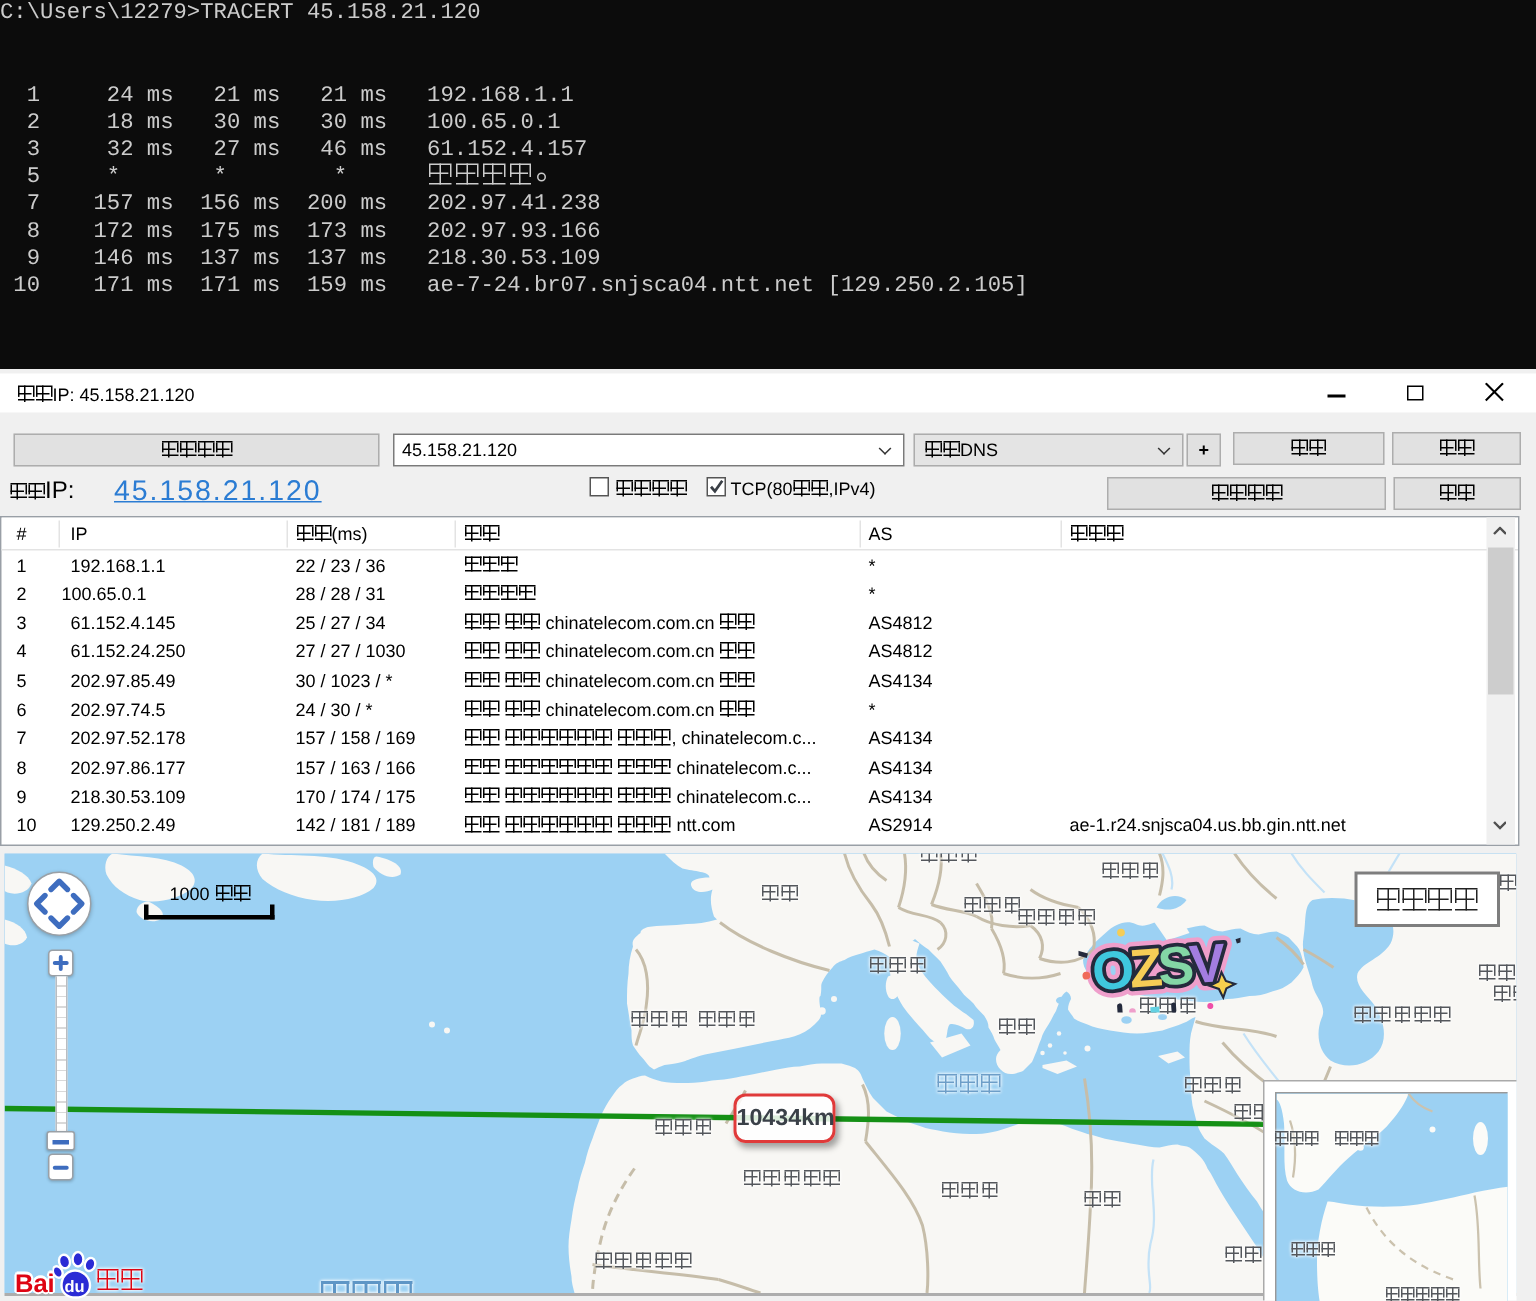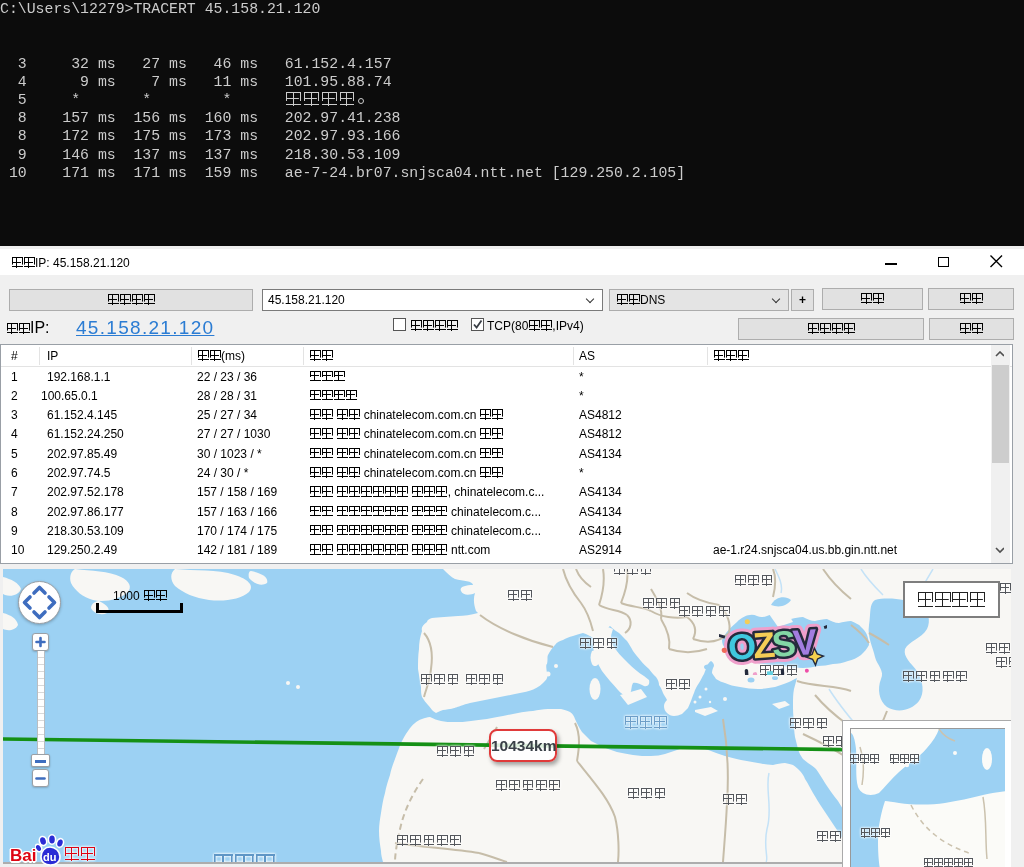--- a/index.html
+++ b/index.html
@@ -88,24 +88,25 @@
 
 #rstrip{position:absolute;left:1011px;top:565px;width:13px;height:302px;background:#f0f0f0}
 .cb{position:absolute;width:13px;height:13px;background:#fff;border:1px solid #555}
 a.lnk{color:#2b7cd3}
 </style></head><body>
 
 <div id="term">
     <div class="tl">C:\Users\12279&gt;TRACERT 45.158.21.120</div>
 <div class="tl"></div>
 <div class="tl"></div>
+<div class="tl">  1     24 ms   21 ms   21 ms   192.168.1.1</div>
+<div class="tl">  2     18 ms   30 ms   30 ms   100.65.0.1</div>
 <div class="tl">  3     32 ms   27 ms   46 ms   61.152.4.157</div>
-<div class="tl">  4      9 ms    7 ms   11 ms   101.95.88.74</div>
 <div class="tl">  5     *       *        *      <i class="c"></i><i class="c"></i><i class="c"></i><i class="c"></i><i class="o"></i></div>
-<div class="tl">  8    157 ms  156 ms  160 ms   202.97.41.238</div>
+<div class="tl">  7    157 ms  156 ms  200 ms   202.97.41.238</div>
 <div class="tl">  8    172 ms  175 ms  173 ms   202.97.93.166</div>
 <div class="tl">  9    146 ms  137 ms  137 ms   218.30.53.109</div>
 <div class="tl"> 10    171 ms  171 ms  159 ms   ae-7-24.br07.snjsca04.ntt.net [129.250.2.105]</div>
   </div>
 
 <div id="titlebar">
  <div class="tt"><i class="c"></i><i class="c"></i>IP: 45.158.21.120</div>
  <div style="position:absolute;left:885px;top:260px;width:12px;height:1.6px;background:#000;top:14px"></div>
  <div style="position:absolute;left:938px;top:7.5px;width:11px;height:10px;border:1.4px solid #000"></div>
  <svg style="position:absolute;left:990px;top:6px" width="13" height="13">

